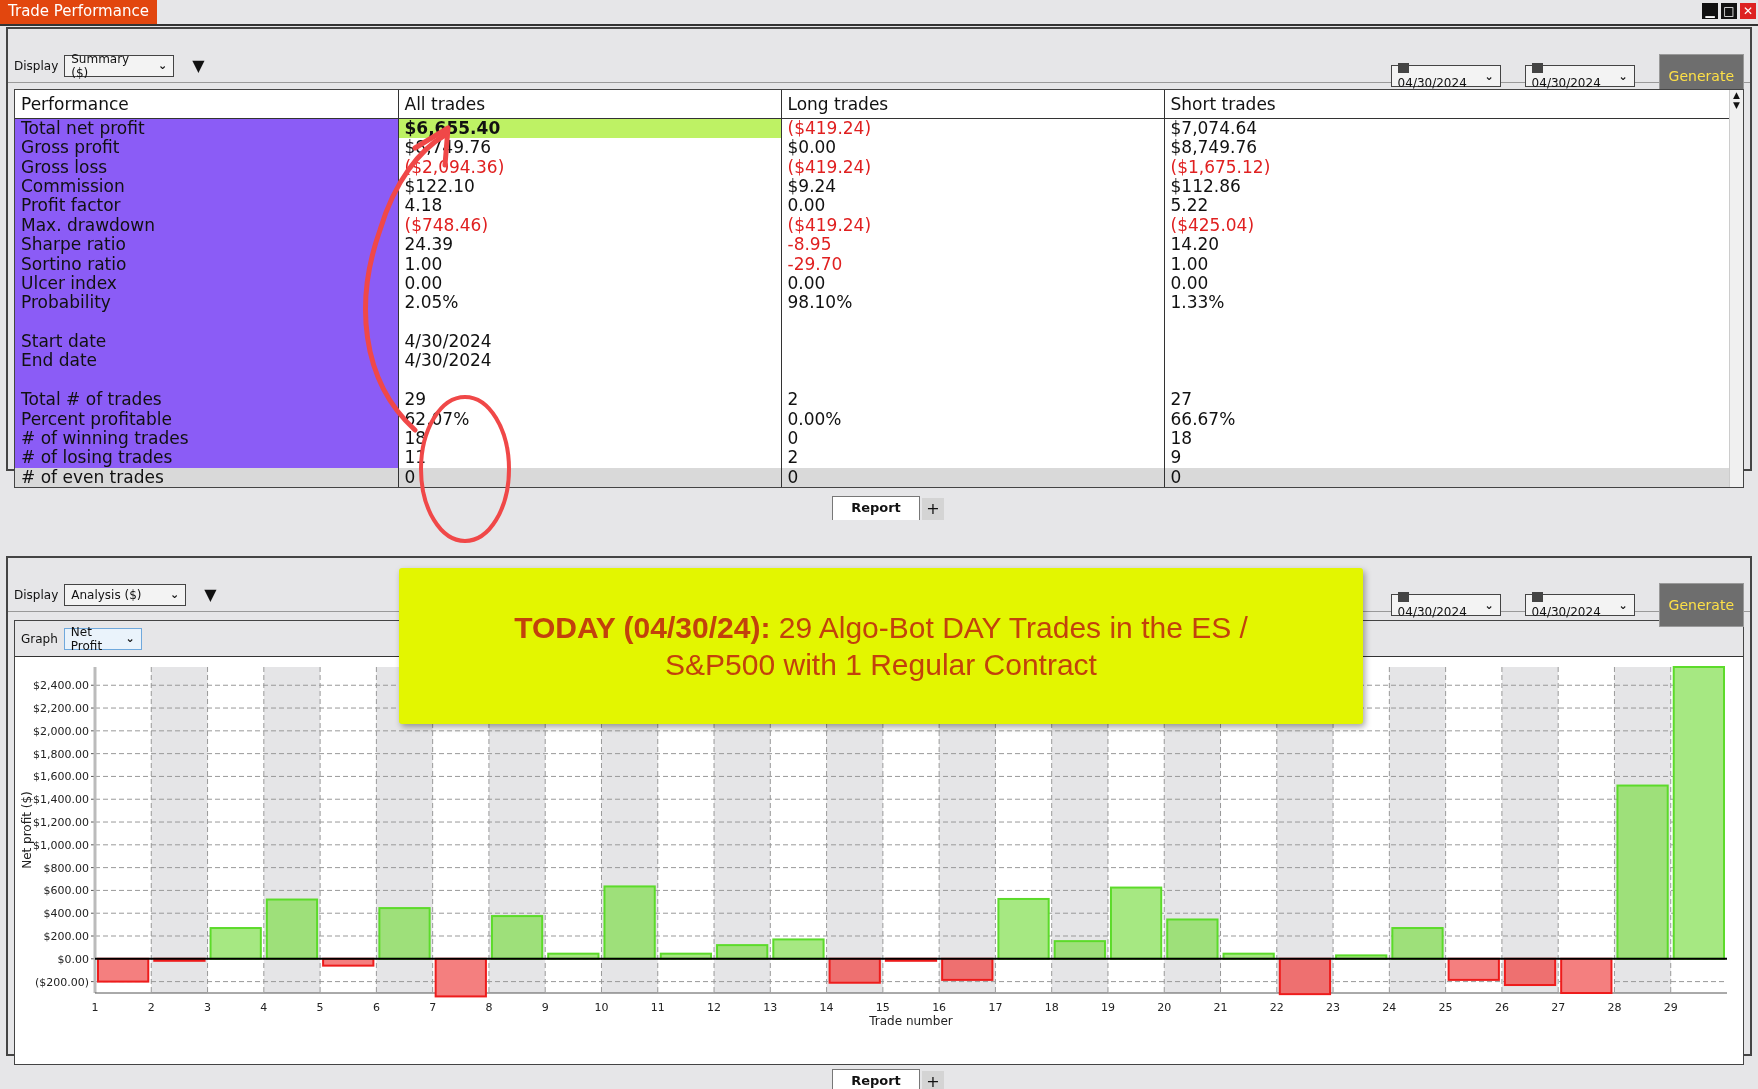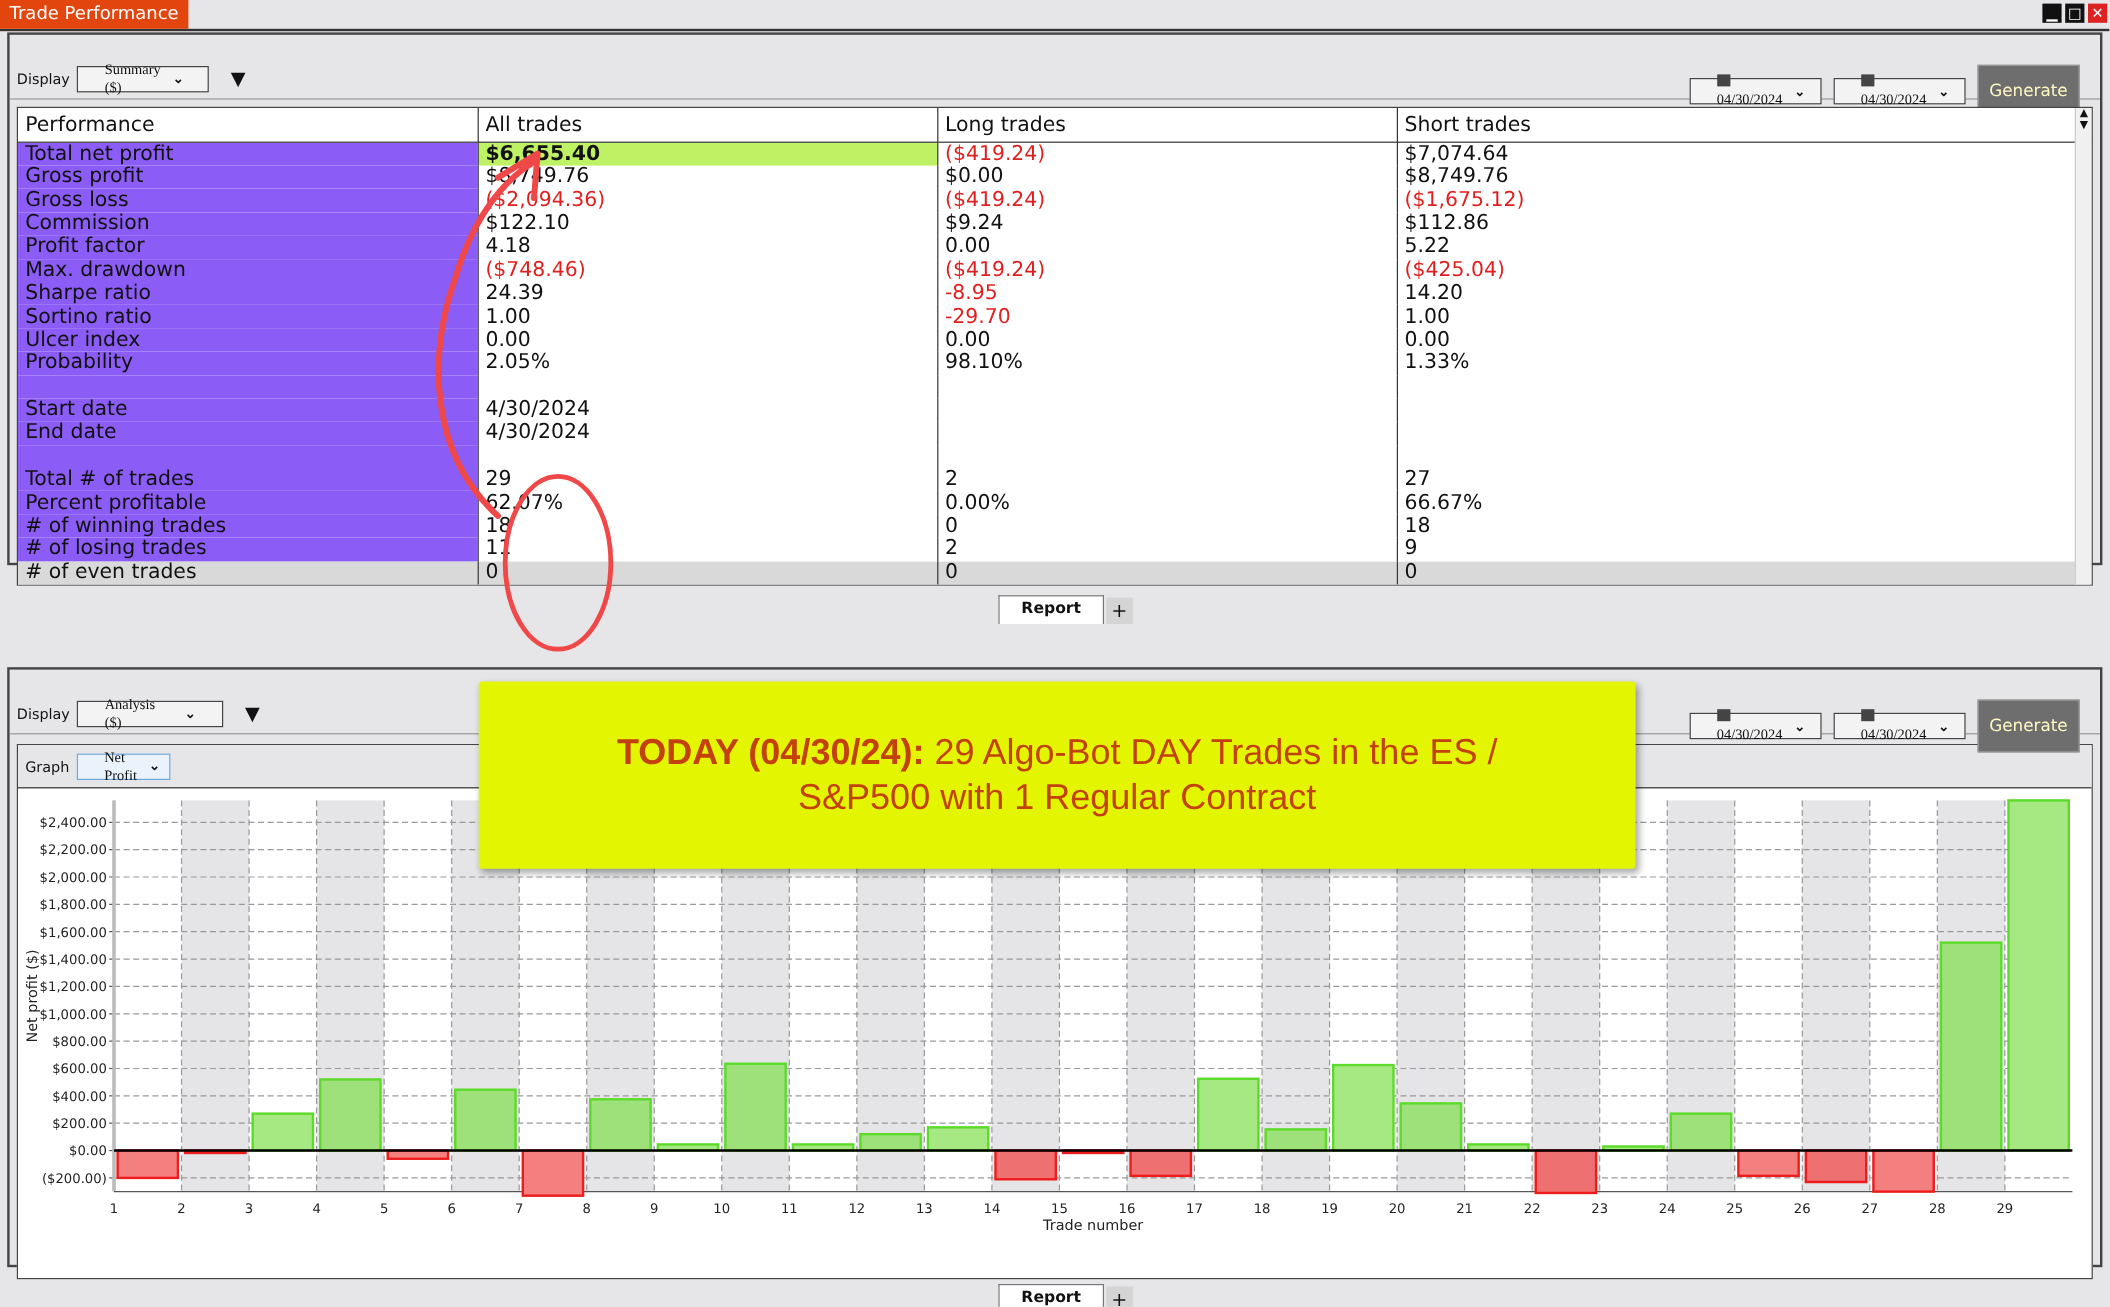--- a/index.html
+++ b/index.html
@@ -5,27 +5,27 @@
   * { box-sizing: border-box; margin: 0; padding: 0; }
   body { width: 1758px; height: 1089px; background: #e6e6e8; font-family: "DejaVu Sans", sans-serif; font-size: 14px; color: #111; position: relative; overflow: hidden; }
   .titlebar { position: absolute; left: 0; top: 0; width: 1758px; height: 26px; background: #e6e6e8; border-bottom: 2px solid #333; }
   .title-tab { position: absolute; left: 0; top: 0; height: 24px; padding: 2px 8px; background: #e2460e; color: #fff; font-size: 15px; }
   .win-btns { position: absolute; right: 2px; top: 3px; display: flex; gap: 3px; }
   .win-btn { width: 16px; height: 16px; background: #111; color: #fff; font-size: 12px; line-height: 16px; text-align: center; }
   .win-btn.close { background: #d22; }
   .panel { position: absolute; left: 6px; width: 1746px; border: 2px solid #444; background: #e6e6e8; }
   .toolbar { height: 34px; display: flex; align-items: center; padding: 0 6px; gap: 6px; border-bottom: 1px solid #999; position: relative; margin-top: 20px; }
   .lbl { font-size: 12px; }
-  .select { height: 22px; border: 1px solid #444; background: #f3f3f3; font-size: 12px; padding: 2px 22px; display: flex; align-items: center; justify-content: space-between; gap: 10px; font-family: Liberation Serif, serif; }
+  .select { height: 22px; border: 1px solid #444; background: #f3f3f3; font-size: 12px; padding: 2px 6px; display: flex; align-items: center; justify-content: space-between; gap: 10px; }
   .select .chev { font-size: 11px; font-weight: bold; }
   .filter-icon { font-size: 16px; margin-left: 12px; }
-  .tb-right { position: absolute; right: 17px; top: 5px; display: flex; gap: 10px; align-items: center; }
+  .tb-right { position: absolute; right: 6px; top: 5px; display: flex; gap: 24px; align-items: center; }
   .date-sel { width: 110px; }
   .cal-icon { display: inline-block; width: 11px; height: 10px; background: #444; margin-right: 4px; }
-  .gen-btn { height: 44px; padding: 0 9px; background: #6e6e6e; color: #fef9c3; font-size: 14px; border: 1px solid #999; display: flex; align-items: center; }
+  .gen-btn { height: 44px; padding: 0 9px; background: #6e6e6e; color: #fde047; font-size: 14px; border: 1px solid #999; display: flex; align-items: center; }
   table.perf { border-collapse: collapse; width: 1728px; background: #fff; font-size: 17px; }
   table.perf th { text-align: left; font-weight: normal; height: 28px; padding: 4px 6px; border-right: 1px solid #333; border-bottom: 1px solid #333; }
   table.perf td { height: 19.4px; padding: 0 6px; border-right: 1px solid #333; line-height: 19px; }
   table.perf td.metric { background: #8b5cf6; width: 383px; }
   table.perf td.neg { color: #e02020; }
   table.perf tr.sel td { background: #d9d9d9; }
   .hl { background: #bef264; font-weight: bold; }
   .table-wrap { margin: 6px 6px 6px 6px; border: 1px solid #444; position: relative; }
   .scroll { position: absolute; right: 0; top: 0; width: 14px; height: 100%; background: #f0f0f0; border-left: 1px solid #ccc; font-size: 9px; text-align: center; }
   .tabbar { height: 26px; display: flex; align-items: flex-end; padding-left: 18px; justify-content: center; }

